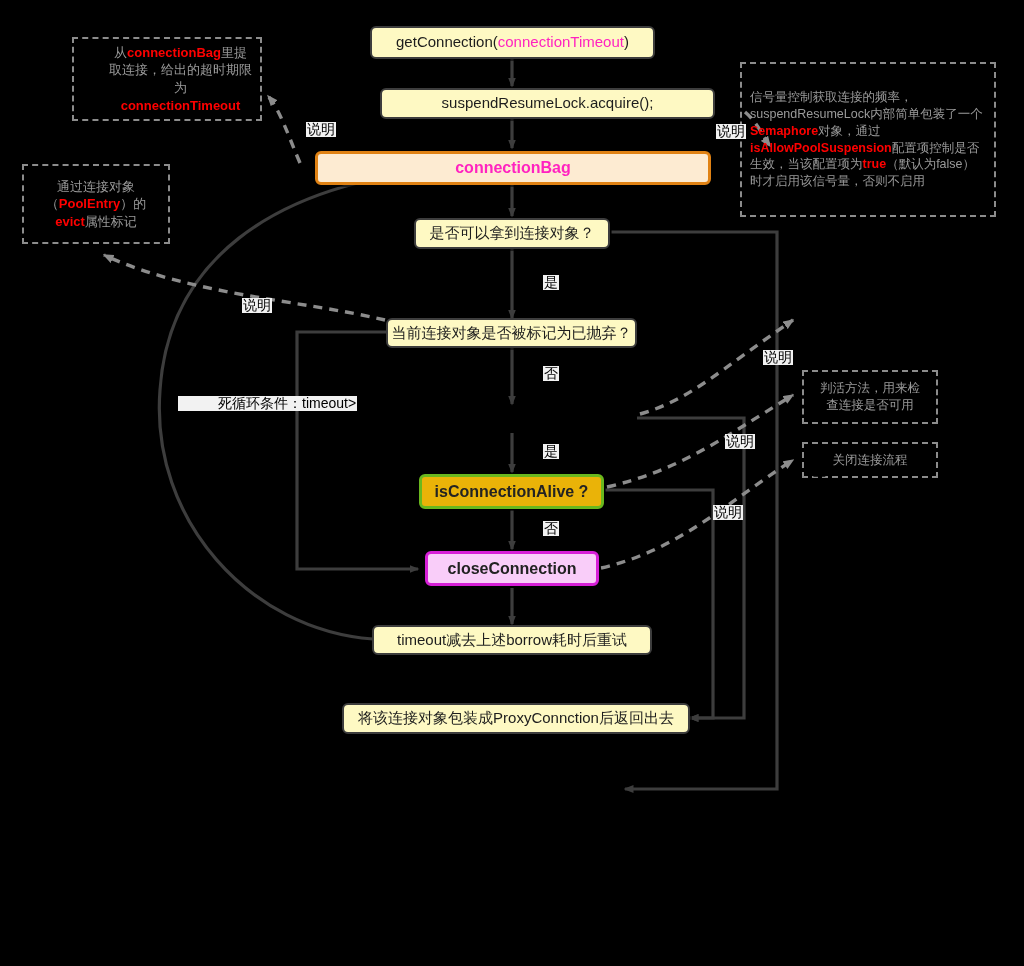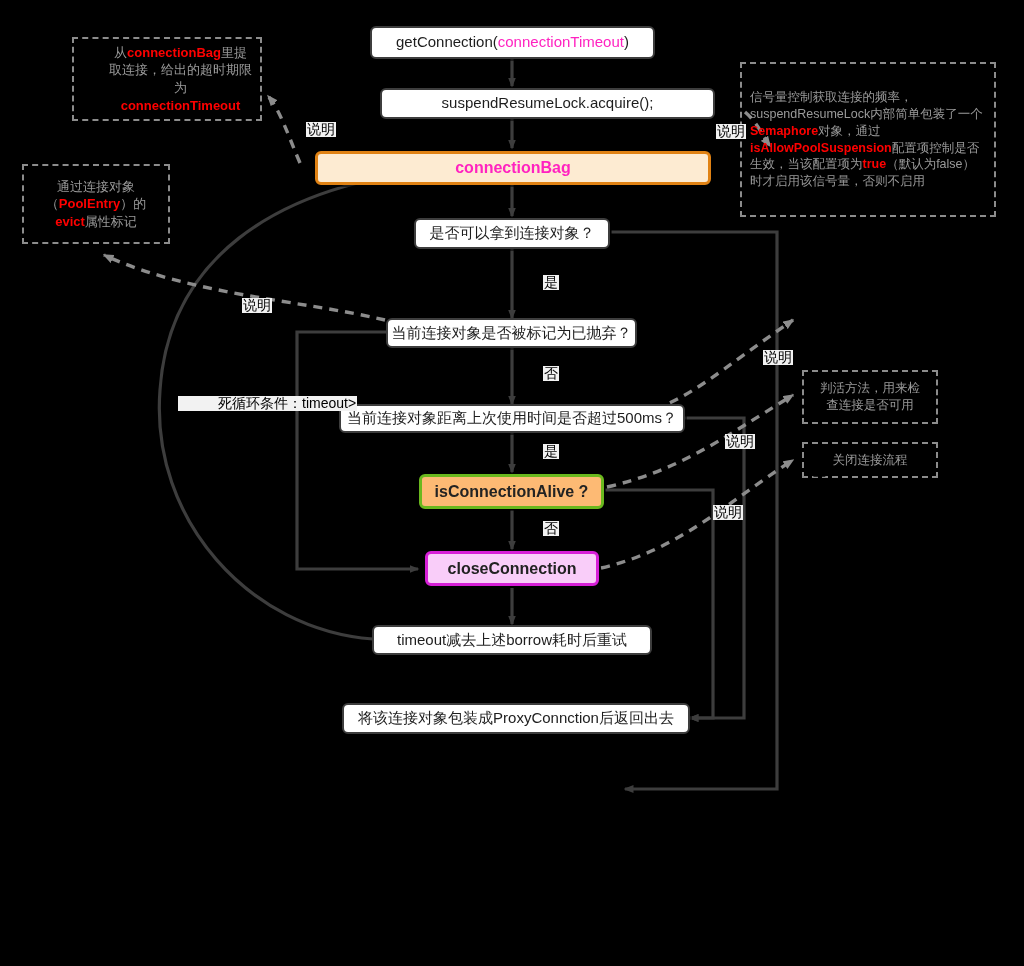--- a/index.html
+++ b/index.html
@@ -4,26 +4,26 @@
 <style>
   html,body{margin:0;padding:0;background:#000;}
   body{width:1024px;height:966px;position:relative;overflow:hidden;
        font-family:"Liberation Sans","DejaVu Sans",sans-serif;}
   #stage{position:absolute;left:0;top:0;width:1024px;height:966px;}
   svg#wires{position:absolute;left:0;top:0;width:1024px;height:966px;}
 
   
   .node{position:absolute;box-sizing:border-box;display:flex;align-items:center;
         justify-content:center;text-align:center;border-radius:6px;
-        background:#ffffff;border:2px solid #3d3d3d;color:#1d1d1d;
+        background:#fef9c3;border:2px solid #3d3d3d;color:#1d1d1d;
         font-size:15px;line-height:1.25;padding:5px 12px;white-space:nowrap;
         box-shadow:2px 2px 0 rgba(0,0,0,0.55);}
   .node.main{background:#fdebd2;border:3px solid #e08214;color:#262626;
              font-weight:bold;font-size:16px;}
-  .node.alive{background:#fdba74;border:3px solid #6ab81e;color:#232323;
+  .node.alive{background:#eab308;border:3px solid #6ab81e;color:#232323;
               font-weight:bold;font-size:16px;}
   .node.close{background:#f9cdf9;border:3px solid #d71fd7;color:#222;
               font-weight:bold;font-size:16px;}
   .pink{color:#ff22c0;}
 
   
   .note{position:absolute;box-sizing:border-box;border:2px dashed #8c8c8c;
         color:#9a9a9a;font-size:13px;line-height:1.35;text-align:center;
         display:flex;align-items:center;justify-content:center;padding:6px 8px;
         background:transparent;}
@@ -134,23 +134,20 @@
   </div>
 
   <div class="node" style="left:414px;top:218px;width:196px;height:31px;">
     <span>是否可以拿到连接对象？</span>
   </div>
 
   <div class="node" style="left:386px;top:318px;width:251px;height:30px;">
     <span>当前连接对象是否被标记为已抛弃？</span>
   </div>
 
-  <div class="node" style="left:339px;top:404px;width:346px;height:29px;">
-    <span>当前连接对象距离上次使用时间是否超过500ms？</span>
-  </div>
 
   <div class="node alive" style="left:419px;top:474px;width:185px;height:35px;">
     <span>isConnectionAlive ?</span>
   </div>
 
   <div class="node close" style="left:425px;top:551px;width:174px;height:35px;">
     <span>closeConnection</span>
   </div>
 
   <div class="node" style="left:372px;top:625px;width:280px;height:30px;">

